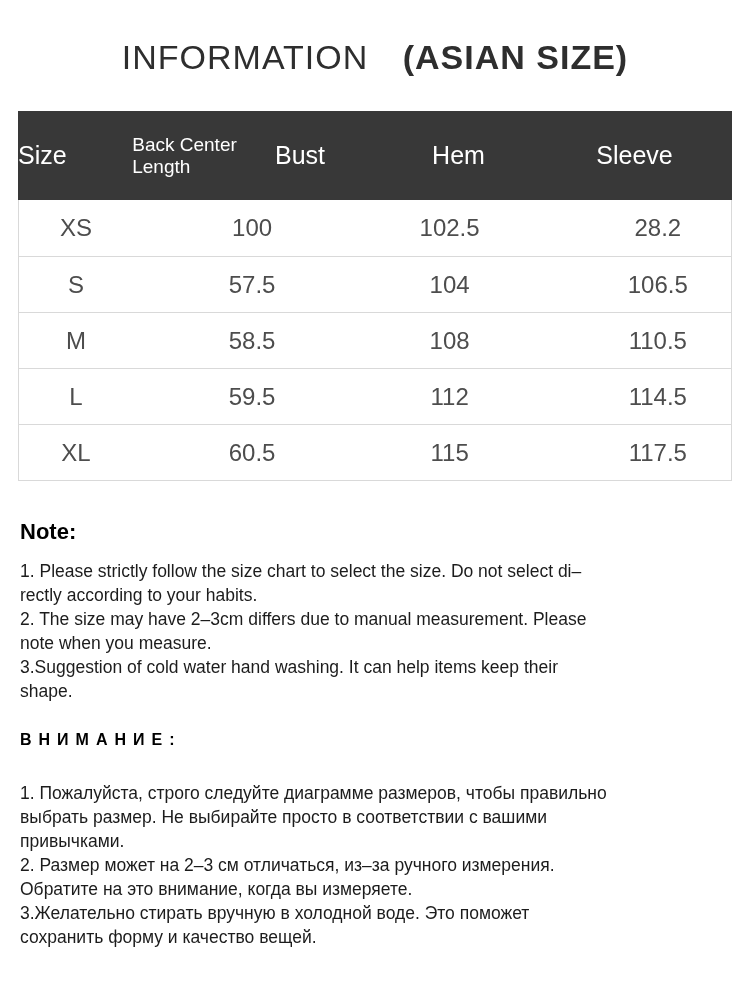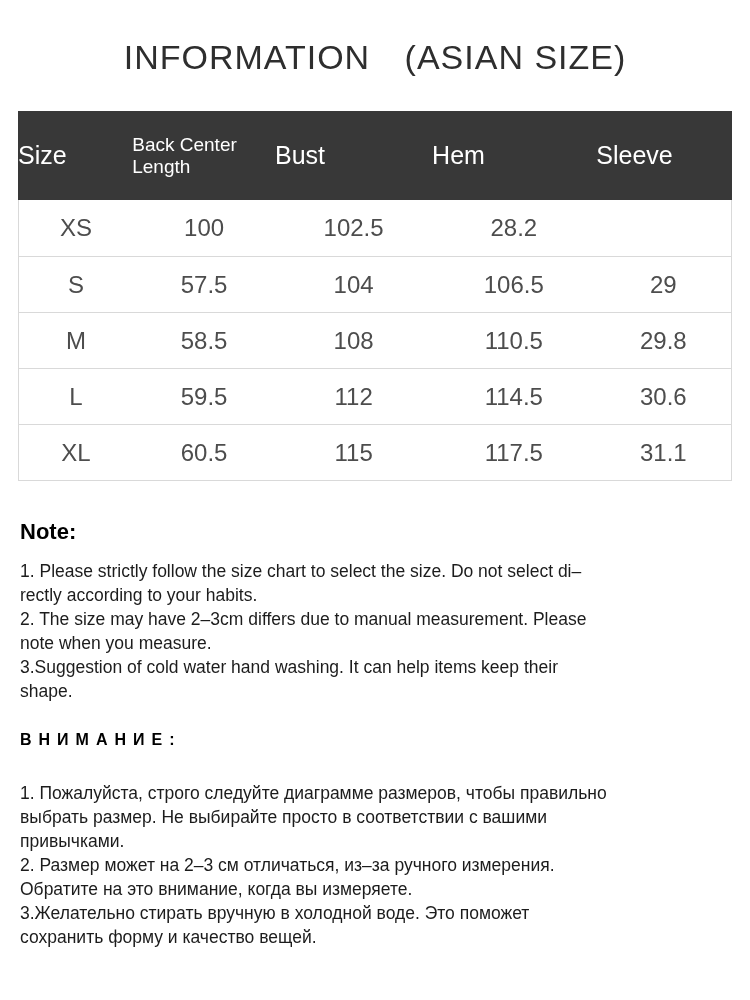--- a/index.html
+++ b/index.html
@@ -7,34 +7,34 @@
   .page {
     width:750px; height:1000px; background:#ffffff; margin:0 auto;
     font-family:"Liberation Sans","DejaVu Sans",sans-serif;
     color:#1c1c1c; overflow:hidden;
   }
   .title {
     text-align:center; padding-top:38px; font-size:34px;
     color:#2e2e2e; letter-spacing:1px; white-space:nowrap;
   }
   .title-regular { font-weight:300; }
-  .title-bold { font-weight:400; margin-left:24px; }
+  .title-bold { font-weight:700; margin-left:24px; }
 
   .table-wrap { margin:34px 18px 0 18px; }
   .thead {
     display:grid; grid-template-columns:16% 20% 22% 23% 19%;
     height:89px; align-items:center; text-align:left;
     font-size:25px; font-weight:400;
   }
   .thead .cell:nth-child(2) { font-size:19px; line-height:1.15; white-space:pre-line; font-weight:400; }
   .tbody { border:1px solid #d9d9d9; border-top:none; }
   .trow {
     display:grid; grid-template-columns:16% 20% 22% 23% 19%;
     height:56px; align-items:center; text-align:center;
-    font-size:24px; font-weight:300;
+    font-size:24px; font-weight:300;gap:48px;
   }
   .trow + .trow { border-top:1px solid #d9d9d9; }
 
   .notes { margin:38px 20px 0 20px; }
   .note-heading { font-size:22px; font-weight:700; color:#000000; }
   .note-body {
     margin-top:14px; font-size:17.5px; line-height:24px;
     color:#1c1c1c; white-space:pre-line;
   }
   .attention-heading {

